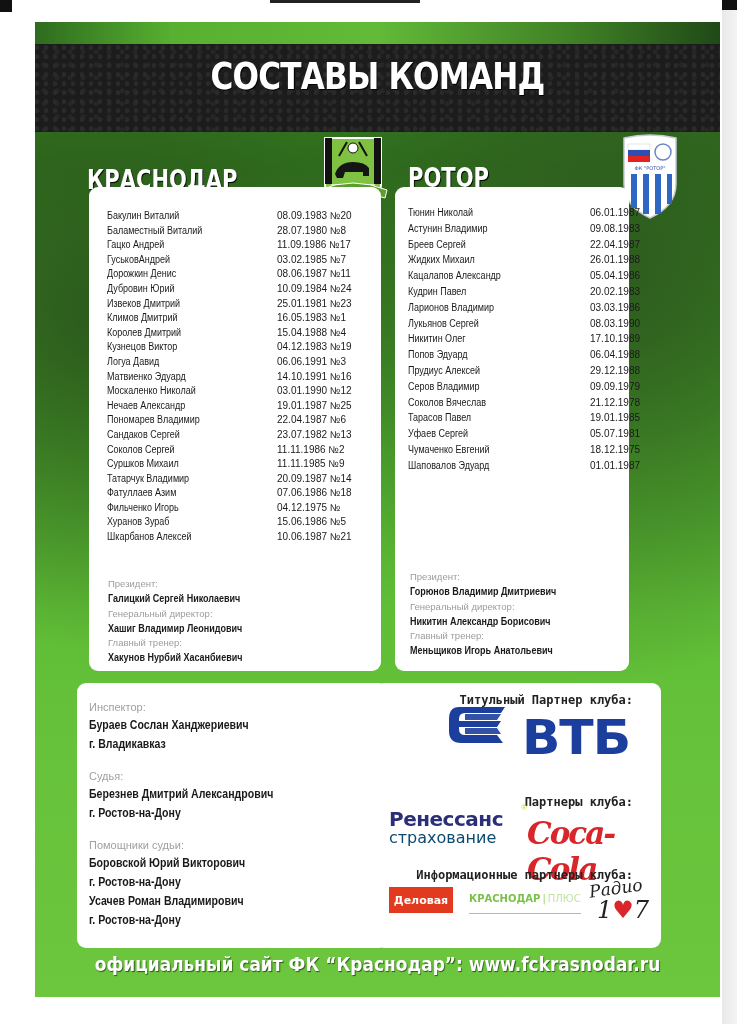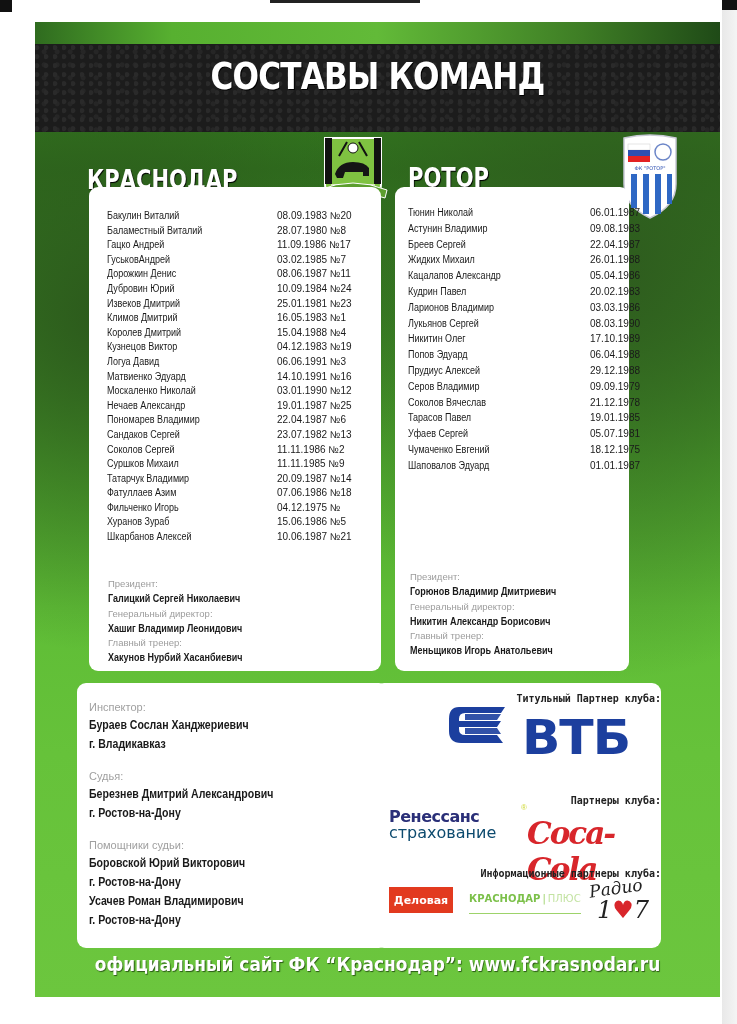--- a/index.html
+++ b/index.html
@@ -77,30 +77,30 @@
   .staff.home { left: 19px; top: 390px; }
   .staff.away { left: 15px; top: 383px; }
   .staff-label { font-size: 9.5px; color: #9c9c9c; height: 14px; line-height: 14px; }
   .staff-value { font-size: 10px; color: #1a1a1a; font-weight: bold; height: 15.5px; line-height: 15.5px; transform: scaleX(0.9); transform-origin: left center; white-space: nowrap; }
 
   .officials-list { position: absolute; left: 12px; top: 16px; font-family: "Liberation Sans", sans-serif; }
   .off-block { margin-bottom: 14px; }
   .off-label { font-size: 11px; color: #a0a0a0; height: 17px; line-height: 17px; }
   .off-line { font-size: 12px; color: #1a1a1a; font-weight: bold; height: 19px; line-height: 19px; transform: scaleX(0.88); transform-origin: left center; white-space: nowrap; }
 
-  .partner-caption { position: absolute; right: 0; font-family: "DejaVu Sans Mono", monospace; font-size: 10px; color: #222; font-weight: bold; }
+  .partner-caption { position: absolute; right: 28px; font-family: "DejaVu Sans Mono", monospace; font-size: 12px; color: #222; font-weight: bold; }
   .partner-caption.title { top: 10px; }
   .partner-caption.club { top: 112px; }
   .partner-caption.info { top: 185px; padding-left: 12px; }
 
   .vtb-mark { position: absolute; left: 70px; top: 22px; width: 62px; height: 46px; }
   .vtb-text { position: absolute; left: 147px; top: 26px; font-family: "DejaVu Sans", sans-serif; font-weight: bold; font-size: 48px; color: #1c3f9e; letter-spacing: -1px; transform: scaleX(1.05); transform-origin: left center; }
 
   .renaissance { position: absolute; left: 14px; top: 124px; }
-  .ren-top { font-family: "DejaVu Sans", sans-serif; font-size: 16px; color: #2a2f78; font-weight: bold; letter-spacing: -0.5px; }
+  .ren-top { font-family: "DejaVu Sans", sans-serif; font-size: 20px; color: #2a2f78; font-weight: bold; letter-spacing: -0.5px; }
   .ren-bottom { font-family: "DejaVu Sans", sans-serif; font-size: 16px; color: #0c4a6e; margin-top: -3px; }
   .ren-reg { position: absolute; left: 132px; top: -4px; font-size: 8px; color: #cfd936; }
   .cocacola { position: absolute; left: 152px; top: 132px; font-family: "DejaVu Serif", serif; font-style: italic; font-weight: bold; font-size: 31px; color: #d8262b; letter-spacing: -2px; }
 
   .delovaya { position: absolute; left: 14px; top: 204px; width: 64px; height: 26px; background: #e23a1f; color: #fff; font-family: "DejaVu Sans", sans-serif; font-weight: bold; font-size: 11px; text-align: center; line-height: 27px; }
   .krasnodar-plus { position: absolute; left: 94px; top: 210px; font-family: "DejaVu Sans", sans-serif; font-weight: bold; font-size: 10px; color: #7cc04a; border-bottom: 1.5px solid #9dd36a; padding-bottom: 9px; white-space: nowrap; }
   .krasnodar-plus .sep { color: #9dd36a; font-weight: normal; padding: 0 2px; }
   .krasnodar-plus .plus { color: #c3e3a2; font-weight: normal; }
   .radio { position: absolute; left: 210px; top: 195px; width: 62px; height: 46px; }
   .radio-word { position: absolute; left: 4px; top: 0; font-family: "DejaVu Serif", serif; font-style: italic; font-size: 17px; color: #222; transform: rotate(-8deg); }

